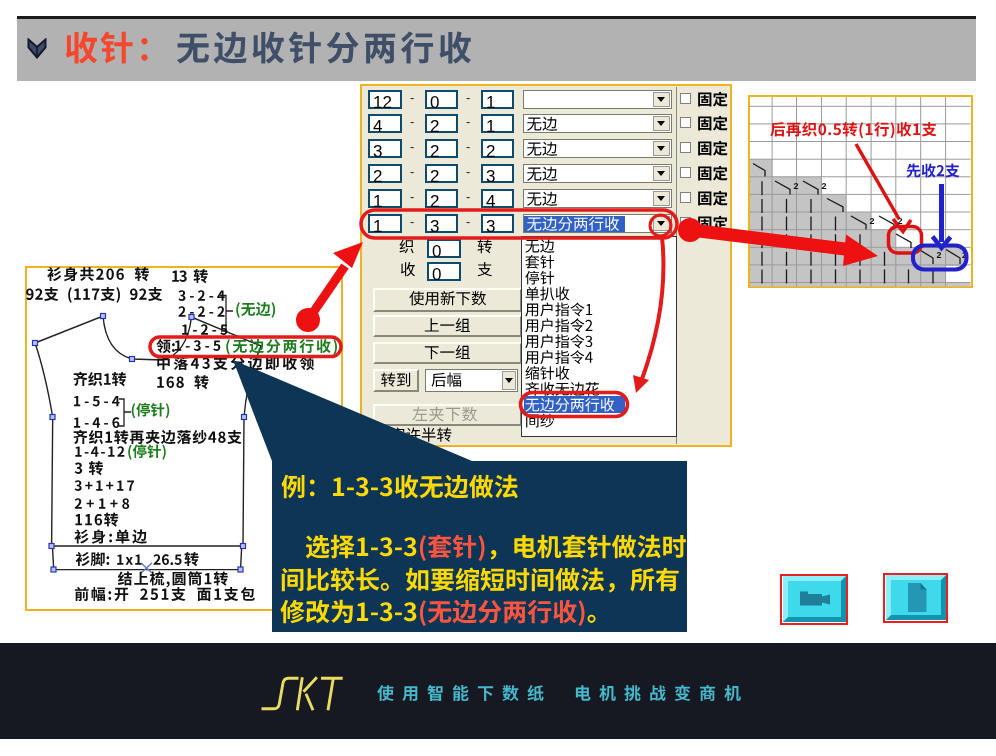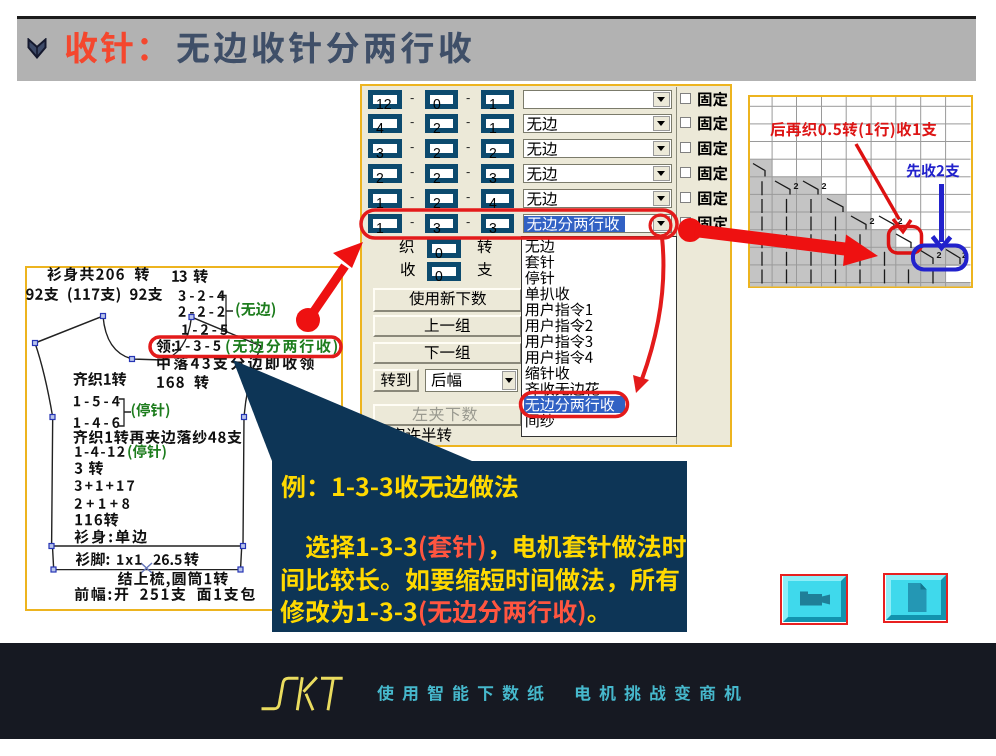--- a/index.html
+++ b/index.html
@@ -1,21 +1,21 @@
 <!DOCTYPE html>
 <html><head>
 <meta charset="utf-8">
 <style>
   html,body{margin:0;padding:0;}
   body{width:996px;height:756px;background:#fff;font-family:"Liberation Sans",sans-serif;overflow:hidden;}
   .slide{position:relative;width:996px;height:756px;background:#fff;overflow:hidden;}
   .abs{position:absolute;}
   .nw{white-space:nowrap;}
   .btn{background:#ece9d8;border-top:2px solid #fffdf5;border-left:2px solid #fffdf5;border-right:2px solid #8a887a;border-bottom:2px solid #8a887a;box-sizing:border-box;}
-  .ibox{background:#fff;border:5px solid #0c4a6e;box-sizing:border-box;font-size:14px;padding:1px 0 0 3px;height:19px;position:absolute;}
+  .ibox{background:#fff;border:2px solid #0c4a6e;box-sizing:border-box;font-size:17px;padding:1px 0 0 3px;height:19px;position:absolute;}
 </style>
 </head>
 <body>
 <div class="slide">
 
 <div class="abs" style="left:17px;top:16px;width:959px;height:3px;background:#1c1c1c;"></div>
 
 <div class="abs" style="left:17px;top:19px;width:959px;height:62px;background:#b2b2b2;"></div>
 
 <svg class="abs" style="left:27px;top:38px;" width="20" height="21" viewBox="0 0 20 21">

